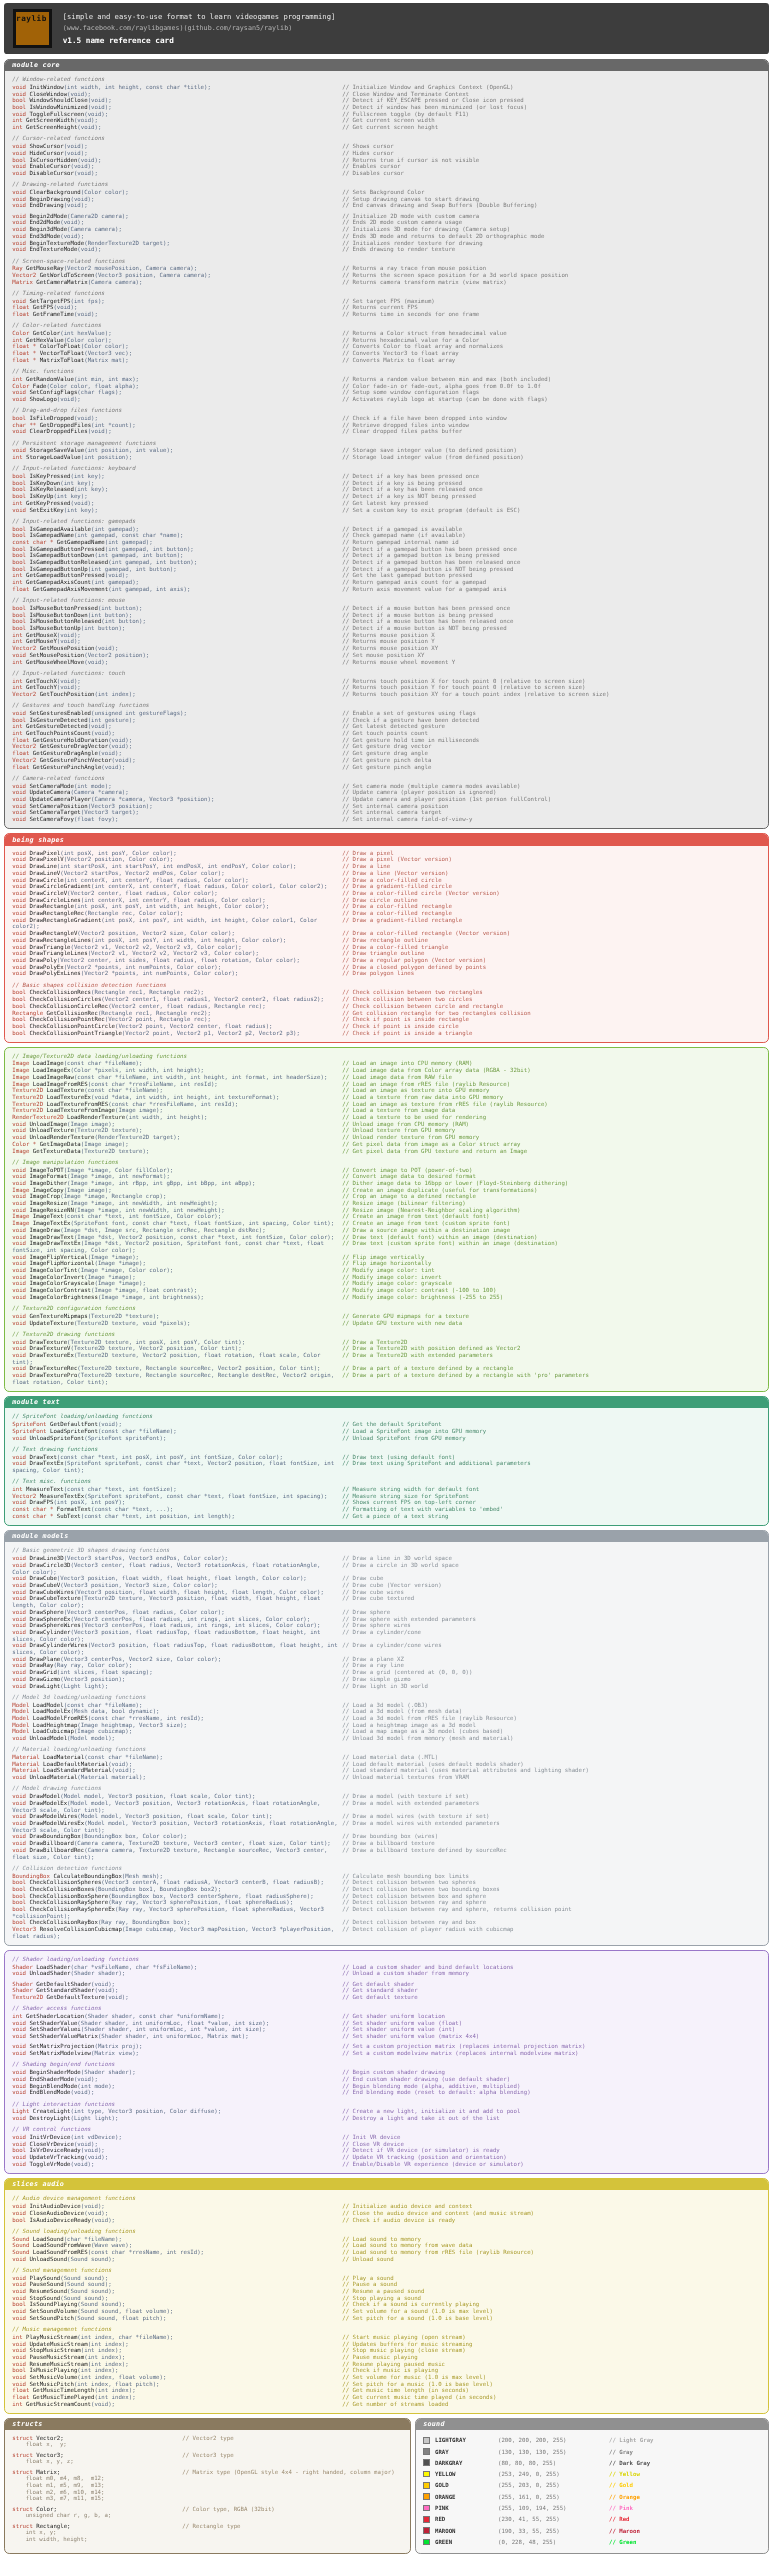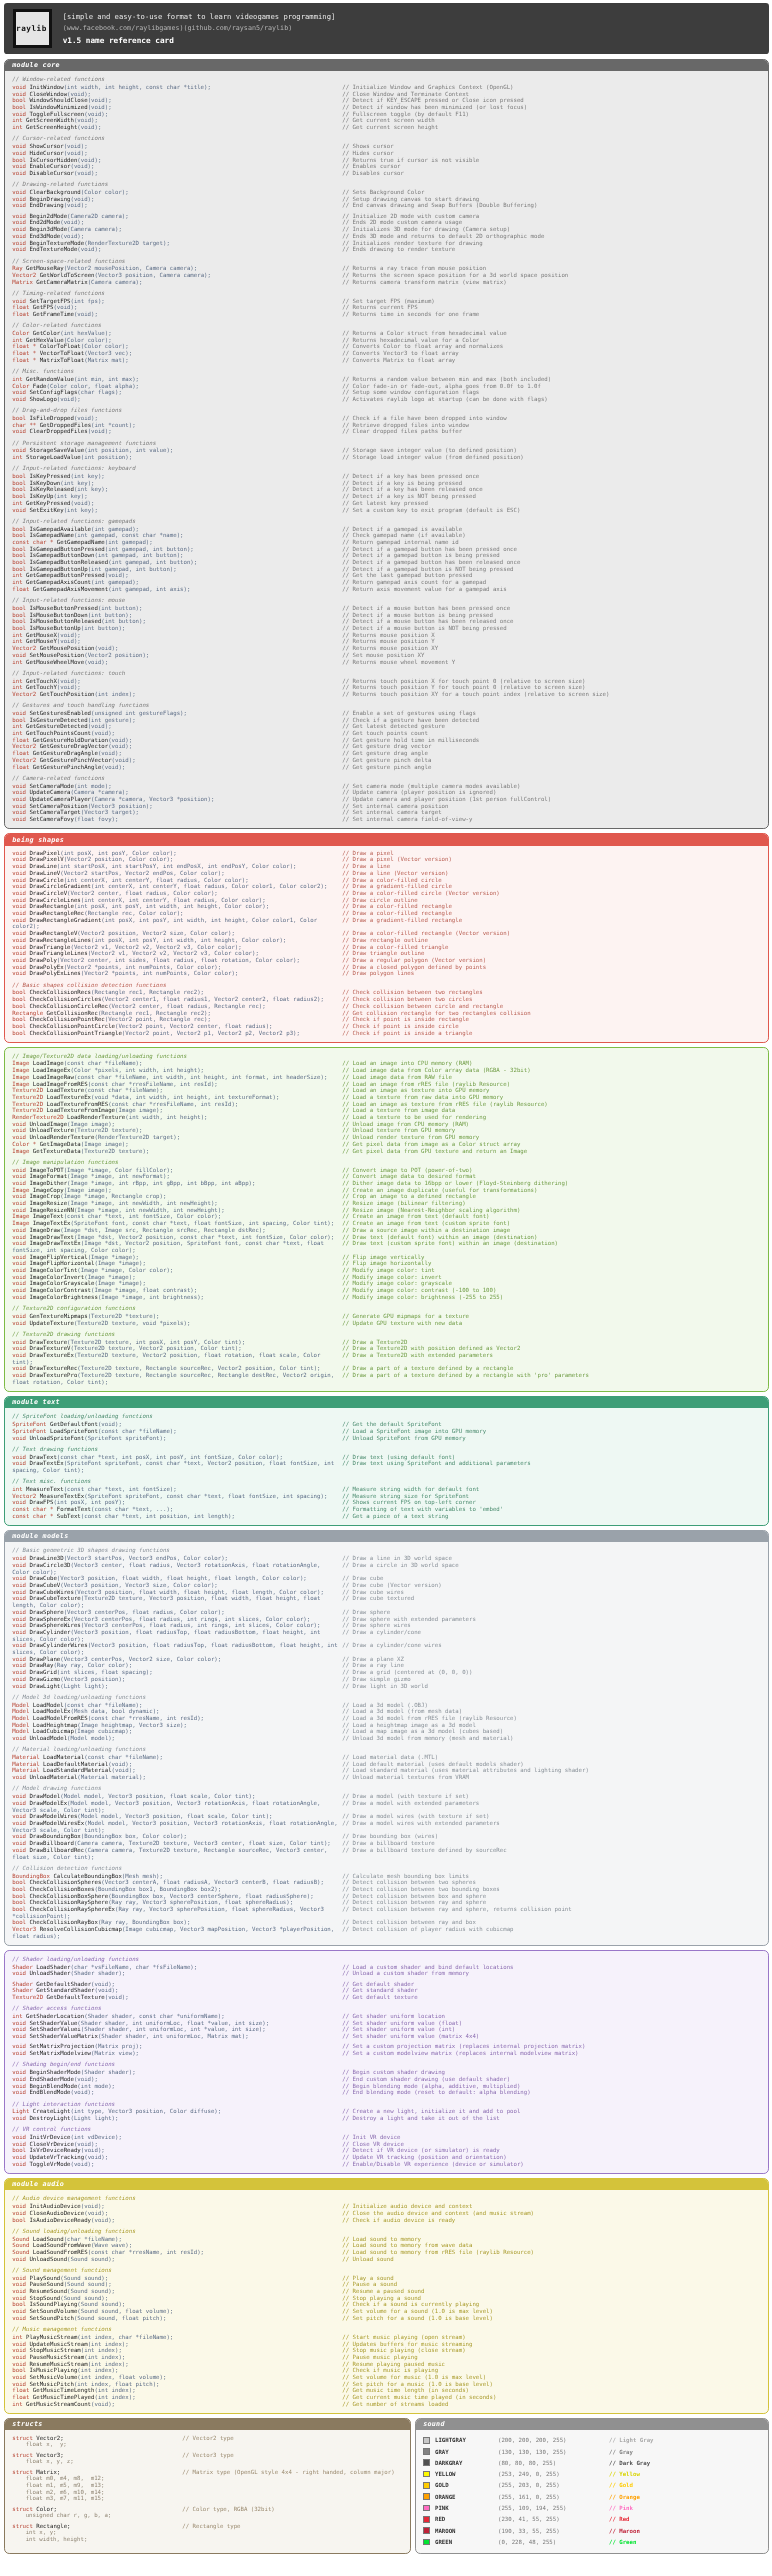--- a/index.html
+++ b/index.html
@@ -2,21 +2,21 @@
 <html style="font-size:8.2px"><head>
 <meta charset="utf-8">
 <style>
   * { box-sizing: border-box; }
   html,body { margin:0; padding:0; }
   body { width:773px; background:#ffffff; font-family:"DejaVu Sans Mono","Liberation Mono",monospace; color:#333; }
   .page { padding:3.1px 4.1px 0; }
 
   
   header.topbar { display:flex; align-items:center; gap:10.3px; background:#3d3d3d; border-radius:3.1px; padding:6.2px 9.3px; margin-bottom:4.1px; }
-  .logo { width:39px; height:39px; background:#e5e5e5; border:3.1px solid #111; display:flex; align-items:center; justify-content:flex-end; padding:1.5px 2.6px; flex:0 0 auto; }
+  .logo { width:39px; height:39px; background:#a16207; border:3.1px solid #111; display:flex; align-items:flex-start; justify-content:flex-end; padding:1.5px 2.6px; flex:0 0 auto; }
   .logo-text { font-weight:bold; font-size:7.7px; color:#111; letter-spacing:0.5px; }
   .titles .t1 { color:#e8e8e8; font-size:7.2px; }
   .titles .t2 { color:#b5b5b5; font-size:6.7px; margin-top:2.6px; }
   .titles .t3 { color:#ffffff; font-size:7.7px; font-weight:bold; margin-top:4.6px; }
 
   
   section.module { border:1.5px solid #888; border-radius:5.2px; margin-bottom:4.1px; overflow:hidden; background:#f4f4f4; }
   .module-title { color:#ffffff; font-size:6.7px; font-weight:bold; font-style:italic; padding:1.5px 7.2px 2.1px; letter-spacing:0.3px; }
   .module-body { padding:4.1px 7.2px 5.2px; }
   .fline { display:flex; font-size:5.7px; line-height:6.7px; white-space:pre-wrap; }
@@ -371,21 +371,21 @@
           <div class="gap"></div>
           <div class="subhead" style="color: rgb(138, 107, 176);">// VR control functions</div>
           <div class="fline"><span class="sig"><span class="ret">void </span><span class="fn">InitVrDevice</span><span class="args">(int vdDevice);</span></span><span class="cmt" style="color: rgb(138, 107, 176);">// Init VR device</span></div>
           <div class="fline"><span class="sig"><span class="ret">void </span><span class="fn">CloseVrDevice</span><span class="args">(void);</span></span><span class="cmt" style="color: rgb(138, 107, 176);">// Close VR device</span></div>
           <div class="fline"><span class="sig"><span class="ret">bool </span><span class="fn">IsVrDeviceReady</span><span class="args">(void);</span></span><span class="cmt" style="color: rgb(138, 107, 176);">// Detect if VR device (or simulator) is ready</span></div>
           <div class="fline"><span class="sig"><span class="ret">void </span><span class="fn">UpdateVrTracking</span><span class="args">(void);</span></span><span class="cmt" style="color: rgb(138, 107, 176);">// Update VR tracking (position and orientation)</span></div>
           <div class="fline"><span class="sig"><span class="ret">void </span><span class="fn">ToggleVrMode</span><span class="args">(void);</span></span><span class="cmt" style="color: rgb(138, 107, 176);">// Enable/Disable VR experience (device or simulator)</span></div>
         </div>
       </section>
       <section class="module" style="border-color: rgb(212, 195, 58); background-color: rgb(251, 249, 232);">
-        <div class="module-title" style="background-color: rgb(212, 195, 58);">module audio</div>
+        <div class="module-title" style="background-color: rgb(212, 195, 58);">slices audio</div>
         <div class="module-body">
           <div class="subhead" style="color: rgb(168, 154, 42);">// Audio device management functions</div>
           <div class="fline"><span class="sig"><span class="ret">void </span><span class="fn">InitAudioDevice</span><span class="args">(void);</span></span><span class="cmt" style="color: rgb(168, 154, 42);">// Initialize audio device and context</span></div>
           <div class="fline"><span class="sig"><span class="ret">void </span><span class="fn">CloseAudioDevice</span><span class="args">(void);</span></span><span class="cmt" style="color: rgb(168, 154, 42);">// Close the audio device and context (and music stream)</span></div>
           <div class="fline"><span class="sig"><span class="ret">bool </span><span class="fn">IsAudioDeviceReady</span><span class="args">(void);</span></span><span class="cmt" style="color: rgb(168, 154, 42);">// Check if audio device is ready</span></div>
           <div class="gap"></div>
           <div class="subhead" style="color: rgb(168, 154, 42);">// Sound loading/unloading functions</div>
           <div class="fline"><span class="sig"><span class="ret">Sound </span><span class="fn">LoadSound</span><span class="args">(char *fileName);</span></span><span class="cmt" style="color: rgb(168, 154, 42);">// Load sound to memory</span></div>
           <div class="fline"><span class="sig"><span class="ret">Sound </span><span class="fn">LoadSoundFromWave</span><span class="args">(Wave wave);</span></span><span class="cmt" style="color: rgb(168, 154, 42);">// Load sound to memory from wave data</span></div>
           <div class="fline"><span class="sig"><span class="ret">Sound </span><span class="fn">LoadSoundFromRES</span><span class="args">(const char *rresName, int resId);</span></span><span class="cmt" style="color: rgb(168, 154, 42);">// Load sound to memory from rRES file (raylib Resource)</span></div>

